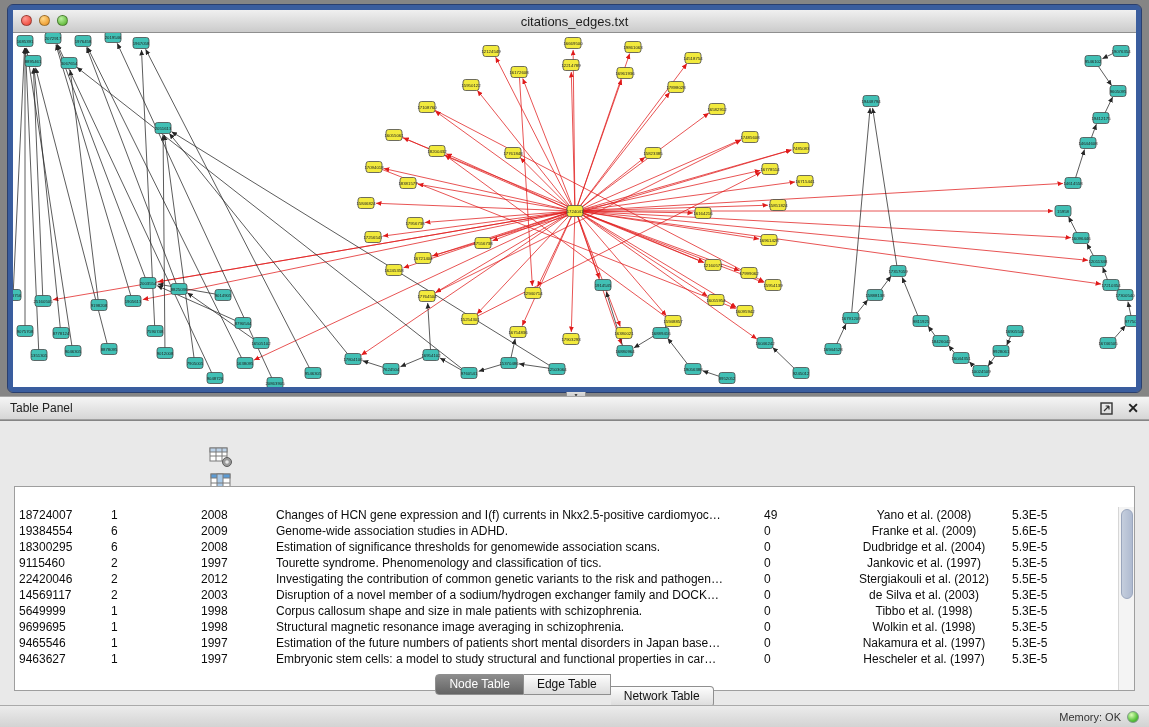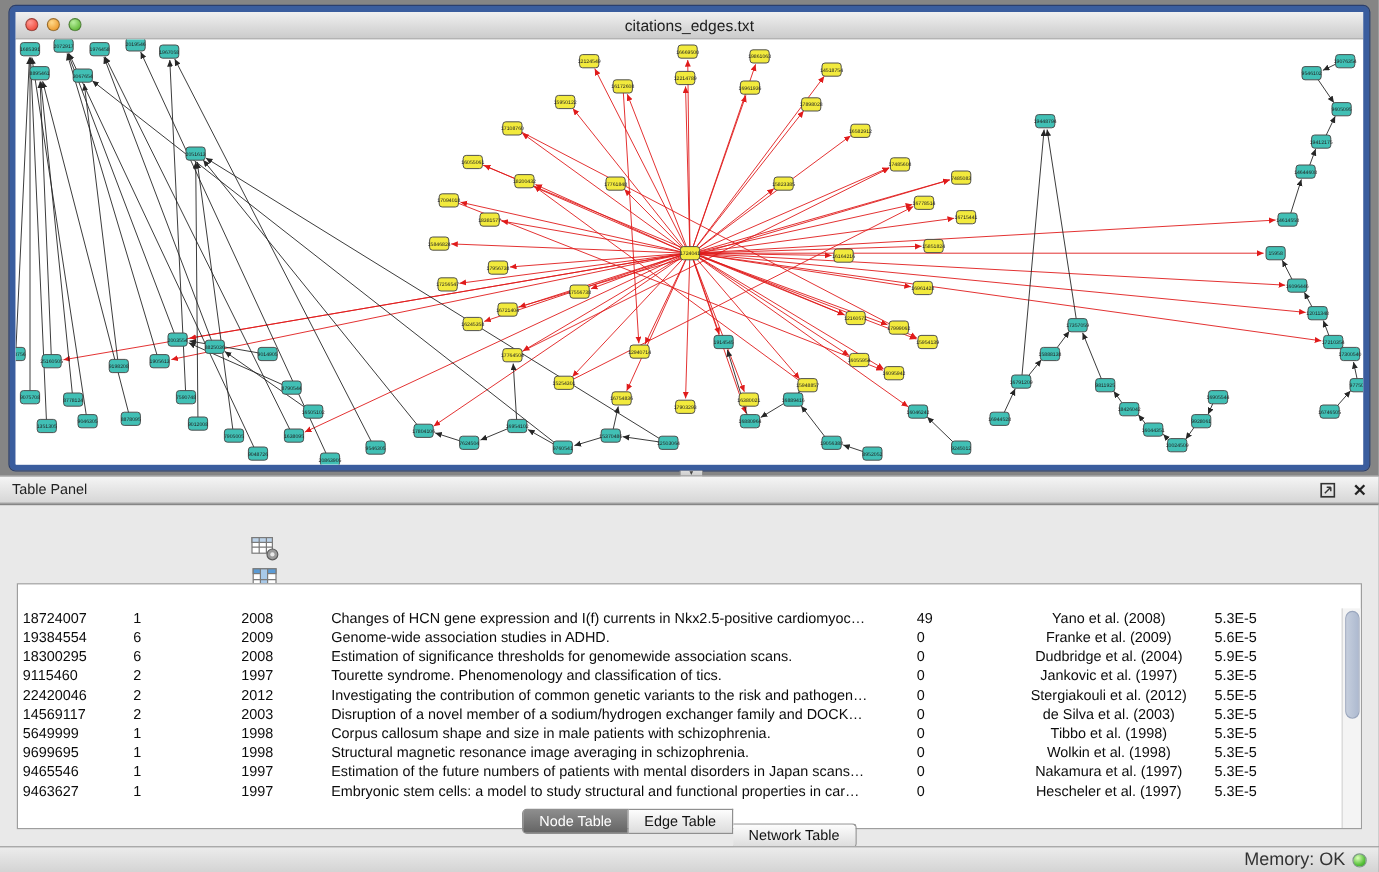--- a/index.html
+++ b/index.html
@@ -82,21 +82,21 @@
     background:linear-gradient(#fdfdfd,#dcdcdc);border:1px solid #8f8f8f;border-left:none;color:#111;
   }
   .tab:first-child{border-left:1px solid #8f8f8f;border-radius:4px 0 0 4px;}
   .tab:last-child{border-radius:0 4px 4px 0;margin-top:12px;}
   .tab.selected{background:linear-gradient(#8d8d8d,#646464);color:#fff;}
   
   .statusbar{
     position:absolute;left:0;top:705px;width:1149px;height:22px;box-sizing:border-box;
     background:linear-gradient(#ececec,#d3d3d3);border-top:1px solid #aaa;
     display:flex;align-items:center;justify-content:flex-end;padding:0 10px;gap:6px;
-    font-size:15px;color:#333;
+    font-size:11px;color:#333;
   }
   .mem-light{width:12px;height:12px;border-radius:50%;
     background:radial-gradient(circle at 35% 30%,#dcffb8,#59c23c 60%,#2f9a22);
     border:1px solid #7e9a86;box-sizing:border-box;}
 </style>
 </head>
 <body>
 
 <div class="net-window">
   <div class="titlebar">
@@ -830,21 +830,21 @@
           <div class="td" style="width: 75px;">1998</div>
           <div class="td" style="width: 488px;">Structural magnetic resonance image averaging in schizophrenia.</div>
           <div class="td" style="width: 80px;">0</div>
           <div class="td" style="width: 168px; text-align: center;">Wolkin et al. (1998)</div>
           <div class="td" style="width: 92px;">5.3E-5</div>
         </div>
         <div class="tr">
           <div class="td" style="width: 92px;">9465546</div>
           <div class="td" style="width: 90px;">1</div>
           <div class="td" style="width: 75px;">1997</div>
-          <div class="td" style="width: 488px;">Estimation of the future numbers of patients with mental disorders in Japan scans…</div>
+          <div class="td" style="width: 488px;">Estimation of the future numbers of patients short mental disorders in Japan base…</div>
           <div class="td" style="width: 80px;">0</div>
           <div class="td" style="width: 168px; text-align: center;">Nakamura et al. (1997)</div>
           <div class="td" style="width: 92px;">5.3E-5</div>
         </div>
         <div class="tr">
           <div class="td" style="width: 92px;">9463627</div>
           <div class="td" style="width: 90px;">1</div>
           <div class="td" style="width: 75px;">1997</div>
           <div class="td" style="width: 488px;">Embryonic stem cells: a model to study structural and functional properties in car…</div>
           <div class="td" style="width: 80px;">0</div>

